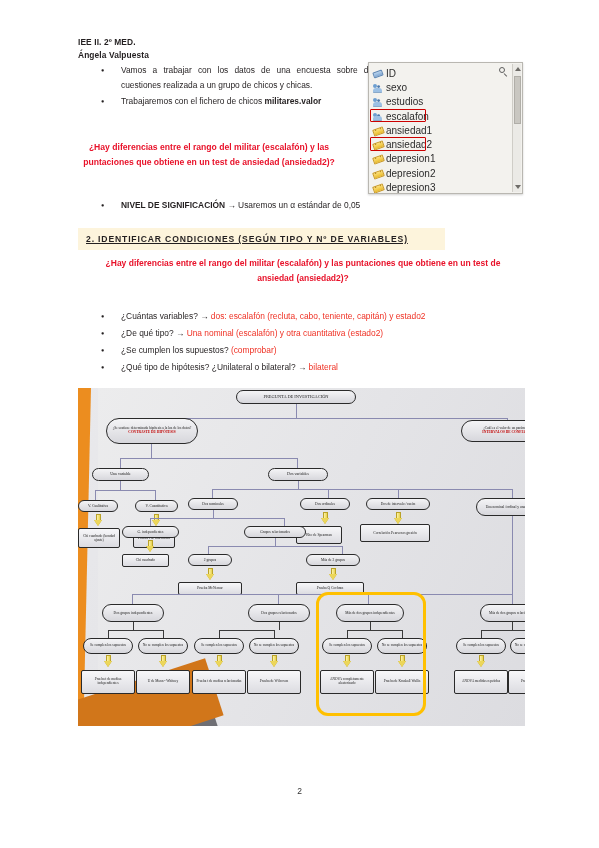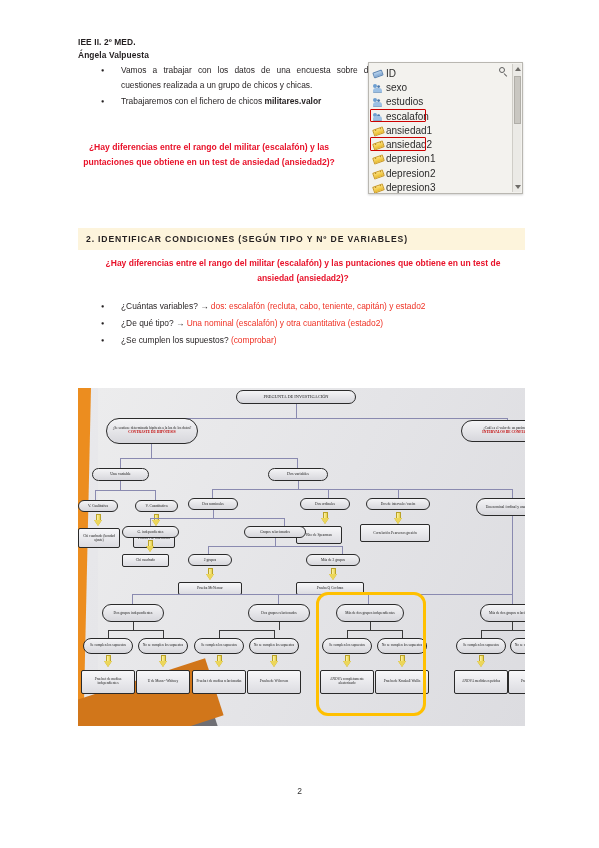--- a/index.html
+++ b/index.html
@@ -90,31 +90,31 @@
     background:#5e5e5e; transform:rotate(45deg); transform-origin:left center;
   }
   .spss-scroll { position:absolute; right:1px; top:1px; width:9px; bottom:1px; background:#ebeae6; border-left:1px solid #cfcdc7; }
   .spss-scroll .thumb { position:absolute; left:1px; top:12px; width:7px; height:48px; background:#c9c7c1; border:1px solid #b0aea8; }
   .spss-scroll .arw { position:absolute; left:1.5px; width:0;height:0; border-left:3px solid transparent;border-right:3px solid transparent;}
   .spss-scroll .arw.up { top:3px; border-bottom:4px solid #6e6c68; }
   .spss-scroll .arw.dn { bottom:3px; border-top:4px solid #6e6c68; }
 
   
   .band {
-    position:absolute; left:78px; top:228px; width:447px; height:22px;
-    background:#fdf4dc; display:flex; align-items:center; padding-left:8px;
+    position:absolute; left:78px; top:228px; width:367px; height:22px;
+    background:#fdf4dc; display:flex; align-items:center; padding-left:8px;text-decoration:underline;
   }
   .band-txt { font-size:8.6px; font-weight:700; letter-spacing:.85px; color:#231f20; }
 
   
   .qred2 { position:absolute; left:88px; top:256px; width:430px;
            text-align:center; color:#e8122a; font-weight:700; font-size:8.5px; line-height:14.5px; }
 
   
-  .qbullets { position:absolute; left:95px; top:298px; width:420px; }
+  .qbullets { position:absolute; left:95px; top:308px; width:420px; }
   .qb { position:relative; padding-left:26px; font-size:8.4px; line-height:17px; }
   .qb::before { content:"\25CF"; position:absolute; left:6px; top:0; font-size:5.5px; line-height:17px; }
   .qb .ans { color:#ef3124; }
 
   
   .slide {
     position:absolute; left:78px; top:388px; width:447px; height:338px;
     background:linear-gradient(115deg,#e9e9ec 0%, #e3e3e6 45%, #dedee2 100%);
     overflow:hidden;
   }
@@ -178,20 +178,24 @@
   <div class="hdr l1">IEE II. 2º MED.</div>
   <div class="hdr l2">Ángela Valpuesta</div>
 
   <div class="bullets-top">
     <div class="bl">Vamos a trabajar con los datos de una encuesta sobre diversas cuestiones realizada a un grupo de chicos y chicas.</div>
     <div class="bl"><span>Trabajaremos con el fichero de chicos </span><b>militares.valor</b></div>
   </div>
 
   <div class="qred">¿Hay diferencias entre el rango del militar (escalafón) y las puntaciones que obtiene en un test de ansiedad (ansiedad2)?</div>
 
+  <div class="sig">
+    <b>NIVEL DE SIGNIFICACIÓN</b>
+    <span>→</span><span> Usaremos un α estándar de 0,05</span>
+  </div>
 
   <div class="spss">
     <div class="spss-inner" id="var-list">
         <div class="var-row">
           <span class="ico idicon"></span>
           <span class="var-label">ID</span>
         </div>
         <div class="var-row">
           <span class="ico nominal"></span>
           <span class="var-label">sexo</span>
@@ -241,20 +245,21 @@
   <div class="band">
     <span class="band-txt">2. IDENTIFICAR CONDICIONES  (SEGÚN TIPO Y Nº DE VARIABLES)</span>
   </div>
 
   <div class="qred2">¿Hay diferencias entre el rango del militar (escalafón) y las puntaciones que obtiene en un test de ansiedad (ansiedad2)?</div>
 
   <div class="qbullets" id="qb-list">
       <div class="qb"><span>¿Cuántas variables? </span><span>→</span><span class="ans"> dos: escalafón (recluta, cabo, teniente, capitán) y estado2</span></div>
       <div class="qb"><span>¿De qué tipo? </span><span>→</span><span class="ans"> Una nominal (escalafón) y otra cuantitativa (estado2)</span></div>
       <div class="qb"><span>¿Se cumplen los supuestos? </span><span></span><span class="ans">(comprobar)</span></div>
+      <div class="qb"><span>¿Qué tipo de hipótesis? ¿Unilateral o bilateral? </span><span>→</span><span class="ans"> bilateral</span></div>
     </div>
 
   <div class="slide">
     <div class="slide-mask"></div>
     <div class="orange-edge"></div>
     <div class="orange-diag2"></div>
     <div class="orange-diag"></div>
     <div id="fc">
         <div class="node round" style="left: 158px; top: 2px; width: 120px; height: 14px; font-size: 4.4px;">
           <div><span>PREGUNTA DE INVESTIGACIÓN</span></div>

